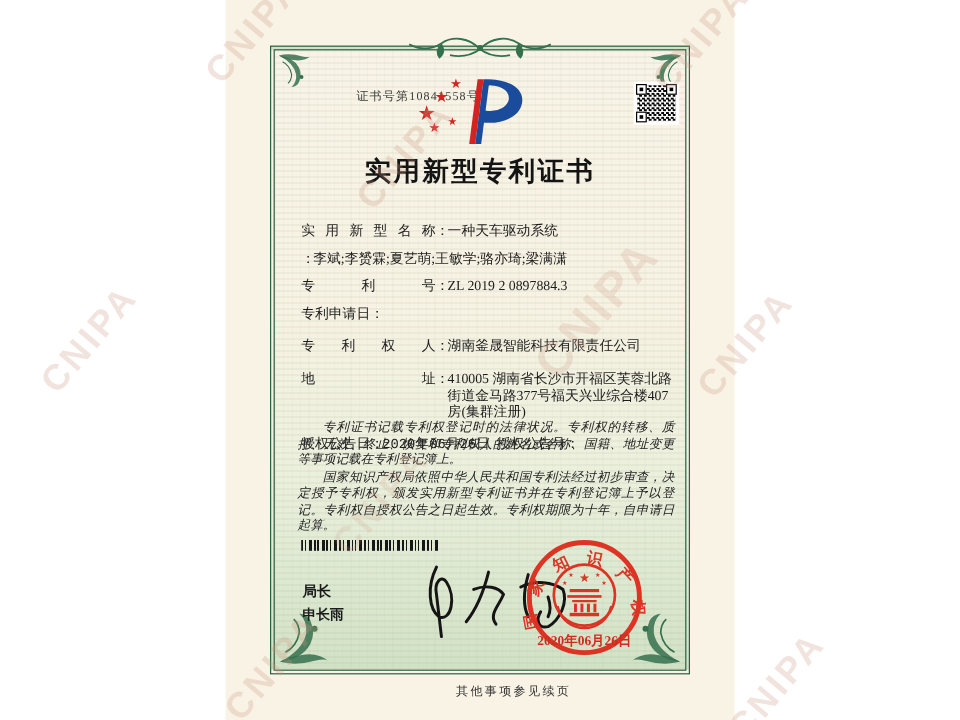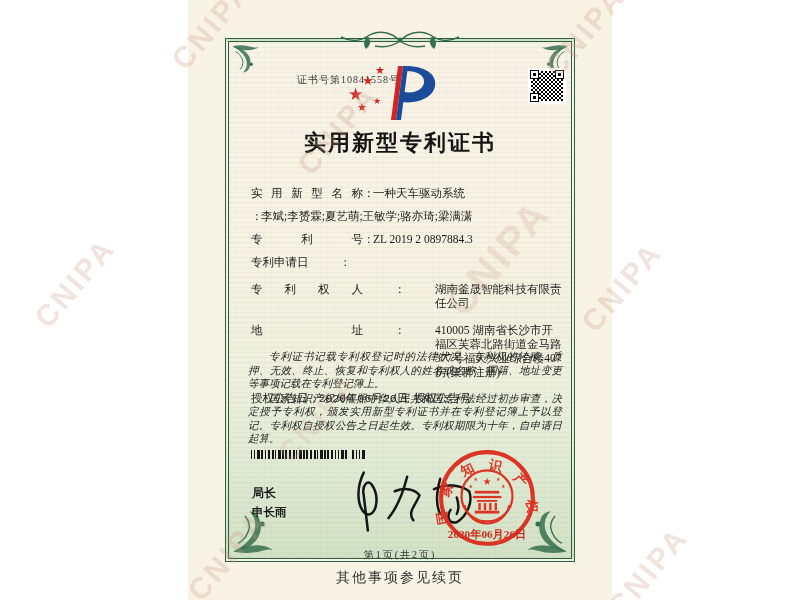--- a/index.html
+++ b/index.html
@@ -44,40 +44,40 @@
   .qr .finder::after{content:'';position:absolute;inset:1.6px;background:#000;}
   .qr .f-tl{left:2px;top:2px;} .qr .f-tr{right:2px;top:2px;} .qr .f-bl{left:2px;bottom:2px;}
   .title{position:absolute;left:0;right:0;top:86px;text-align:center;font-size:22px;font-weight:bold;
          letter-spacing:2px;color:#141414;}
   
   .rows{position:absolute;left:22px;top:144px;width:312px;}
   .row{display:flex;font-size:11.5px;line-height:14px;margin-bottom:9px;color:#1c1c1c;}
   .row .lab{width:112px;text-align:justify;text-align-last:justify;text-justify:inter-character;flex:none;}
   .row .col{width:10px;flex:none;}
   .row .val{flex:1;}
-  .row.r4,.row.r5,.row.r6{margin-bottom:13px;gap:31px;}
+  .row.r4,.row.r5,.row.r6{margin-bottom:13px;}
   .row.tight .lab{width:auto;text-align-last:auto;}
   .row.grant{margin-bottom:0;font-family:Liberation Mono, monospace;}
   .row.grant .p1{display:flex;width:163px;flex:none;}
   .row.grant .p2{display:flex;flex:1;}
   
   .paras{position:absolute;left:19px;top:308px;width:314px;font-size:10.5px;line-height:13.5px;
          font-style:italic;text-align:justify;color:#222;}
   .paras p{margin:0 0 1px 0;text-indent:2em;}
   
   .barcode{position:absolute;left:22px;top:408px;width:114px;height:9px;
     background:repeating-linear-gradient(90deg,#161616 0 1.5px,transparent 1.5px 3px,#161616 3px 4px,
                transparent 4px 6.5px,#161616 6.5px 9px,transparent 9px 10.5px);}
   .director-title{position:absolute;left:23px;top:443px;font-size:12px;font-weight:bold;}
   .director-name{position:absolute;left:23px;top:463px;font-size:11.5px;font-weight:bold;}
   .signature{position:absolute;left:112px;top:420px;width:155px;height:75px;}
   .seal{position:absolute;left:205px;top:406px;width:106px;height:104px;opacity:.95;}
   .pageinfo{position:absolute;left:0;right:0;top:506px;text-align:center;font-size:10px;letter-spacing:2px;color:#333;}
-  .contnote{position:absolute;left:188px;width:424px;top:569px;text-align:center;font-size:14px;
-            letter-spacing:2px;color:#333;z-index:2;}
+  .contnote{position:absolute;left:188px;width:424px;top:569px;text-align:center;font-size:10px;
+            letter-spacing:2px;color:#333;z-index:2;padding-left:28px;}
 </style>
 </head>
 <body>
 
 <div id="canvas">
 
   <div class="band"></div>
 
   <div class="wm wm1">CNIPA</div>
   <div class="wm wm2">CNIPA</div>
@@ -233,17 +233,16 @@
         <rect x="43.5" y="54" width="2.4" height="7"></rect>
         <rect x="48.8" y="54" width="2.4" height="7"></rect>
         <rect x="54.1" y="54" width="2.4" height="7"></rect>
         <rect x="59.4" y="54" width="2.4" height="7"></rect>
         <rect x="40" y="61.5" width="24" height="2.8"></rect>
         <path d="M30,56 C33,68 42,74 52,74 C62,74 71,68 74,56" fill="none" stroke="#dd2b1c" stroke-width="2"></path>
       </g>
       <text x="52" y="88" text-anchor="middle" font-size="11" font-weight="bold" fill="#cc2418">2020年06月26日</text>
     </svg>
 
-    <div class="pageinfo">第1页(共2页)</div>
   </div>
 
   <div class="contnote">其他事项参见续页</div>
 </div>
 
 </body></html>

